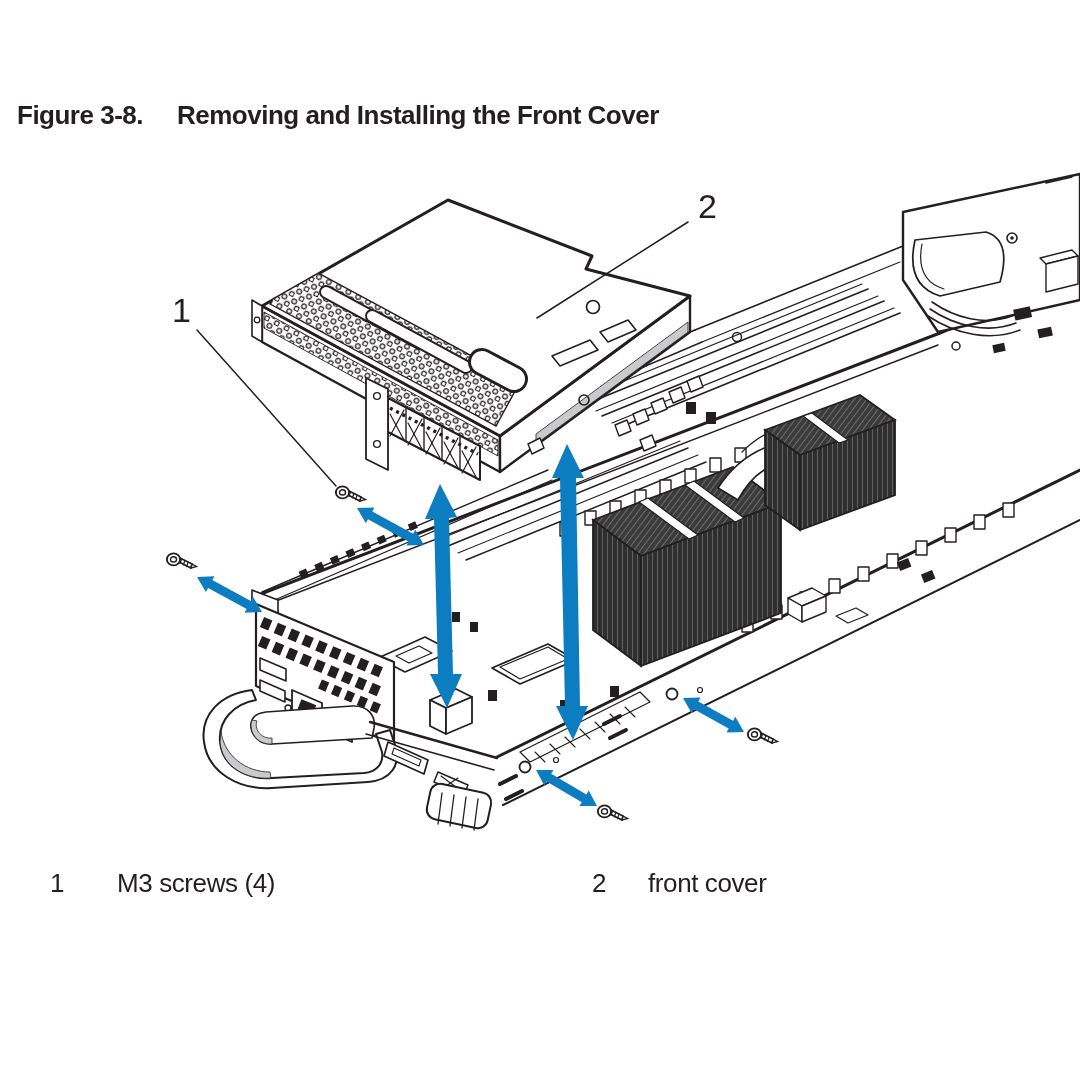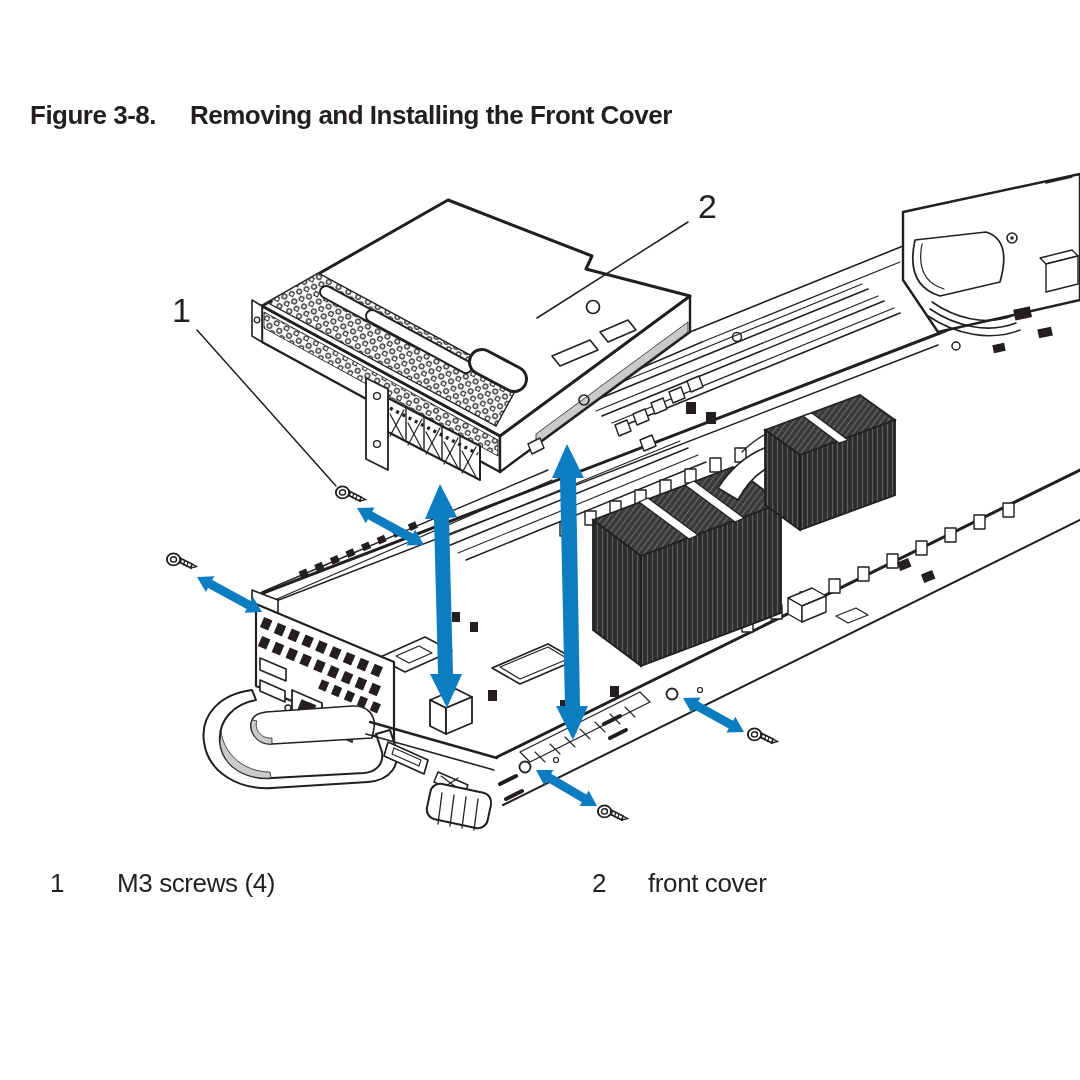--- a/index.html
+++ b/index.html
@@ -1,18 +1,18 @@
 <!DOCTYPE html>
 <html><head>
 <meta charset="utf-8">
 <style>
   html,body{margin:0;padding:0;background:#ffffff;}
   .page{position:relative;width:1080px;height:1080px;background:#fff;overflow:hidden;
         font-family:"Liberation Sans",sans-serif;color:#231f20;}
-  .figure-title{position:absolute;left:30px;top:100px;font-size:26px;font-weight:bold;
+  .figure-title{position:absolute;left:17px;top:100px;font-size:26px;font-weight:bold;
         letter-spacing:-0.5px;white-space:nowrap;}
   .figure-title .gap{display:inline-block;width:34px;}
   .legend{position:absolute;left:0;top:868px;width:1080px;font-size:26px;letter-spacing:-0.4px;}
   .legend .num1{position:absolute;left:50px;}
   .legend .lab1{position:absolute;left:117px;}
   .legend .num2{position:absolute;left:592px;}
   .legend .lab2{position:absolute;left:648px;text-align:center;}
   svg{position:absolute;left:0;top:0;}
   .ln{stroke:#231f20;fill:none;stroke-linecap:round;stroke-linejoin:round;}
   .wh{stroke:#231f20;fill:#ffffff;stroke-linejoin:round;}

